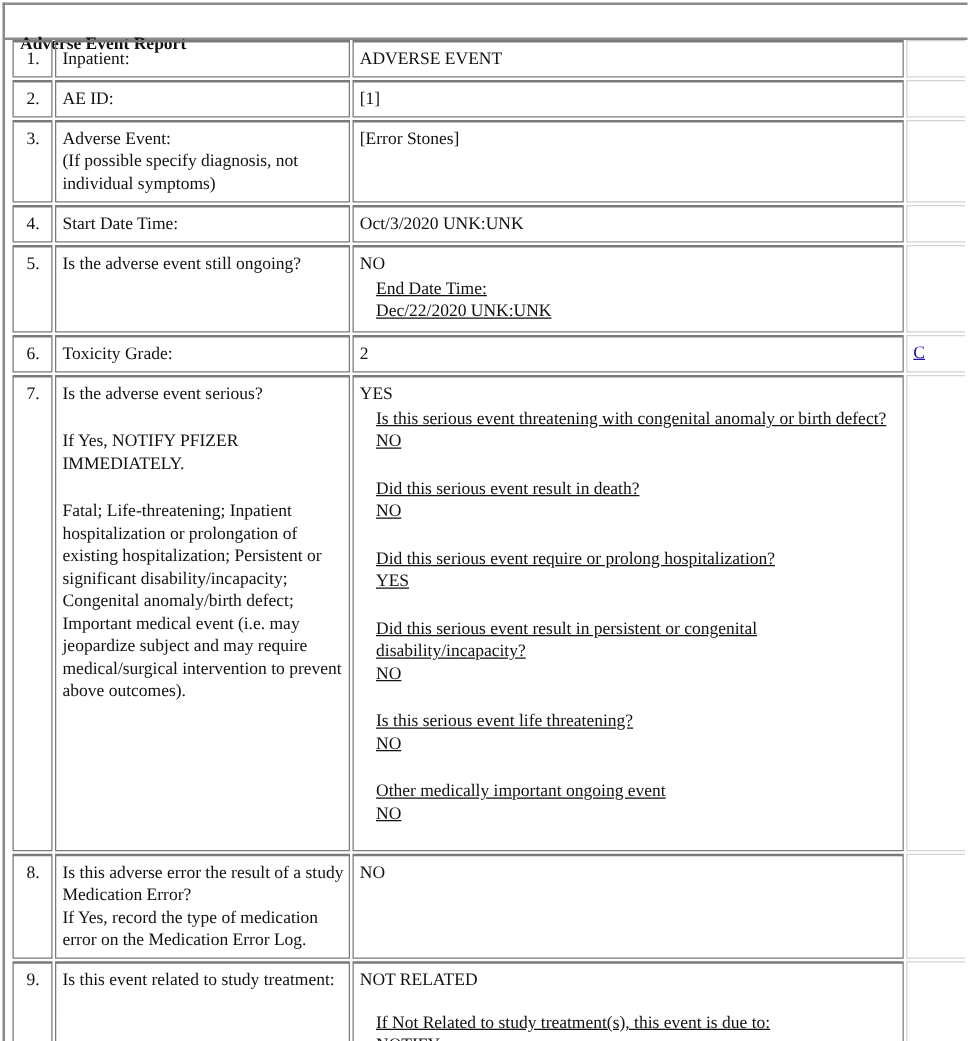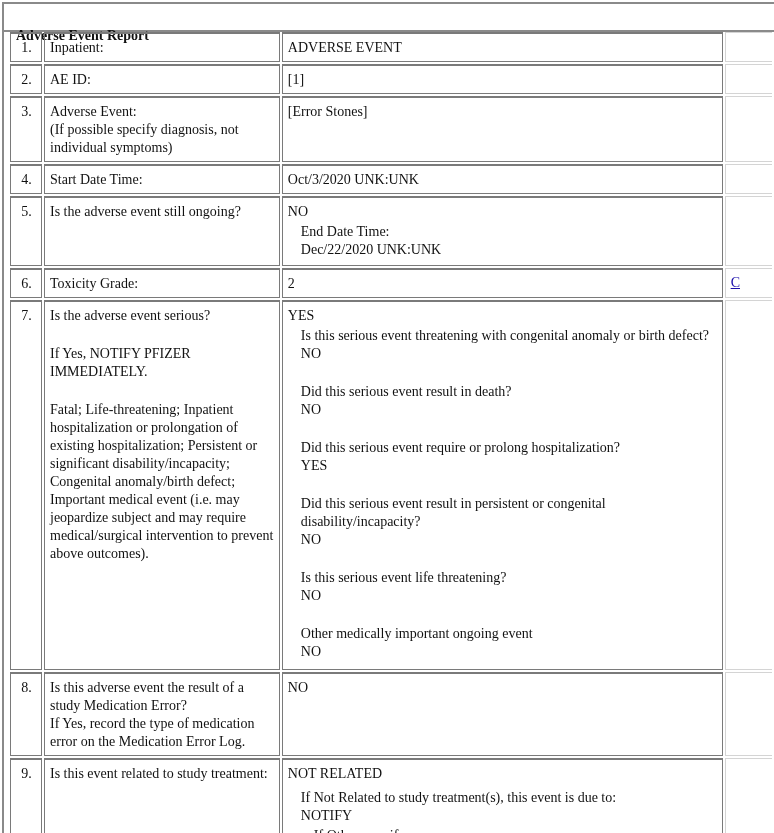--- a/index.html
+++ b/index.html
@@ -28,21 +28,21 @@
     border-top: 2px solid #7a7a7a;
     vertical-align: top;
     padding: 5px 4px 4px 5px;
     line-height: 18px;
     font-size: 14px;
   }
   td.num { width: 22px; text-align: center; padding-left: 2px; padding-right: 2px; }
   td.label { width: 235px; }
   td.value { width: 458px; }
   td.extra { width: 40px; border-right: none !important; border-color: #d4d4d4 !important; border-top-width: 1px !important; }
-  .indent1 { padding-left: 13px; }
+  .indent1 { padding-left: 13px; text-decoration: underline; }
   .indent2 { padding-left: 26px; }
   .gap { height: 20px; }
   .link { color: #1a0dab; text-decoration: underline; cursor: pointer; }
   .block { display: block; }
 </style>
 </head>
 <body>
 
 <div class="frame"></div>
 <div class="title-row">
@@ -105,21 +105,21 @@
 
   <tr>
     <td class="num">7.</td>
     <td class="label">
       <span class="block">Is the adverse event serious?</span>
       <div class="gap"></div>
       <span class="block">If Yes, NOTIFY PFIZER IMMEDIATELY.</span>
       <div class="gap"></div>
       <span class="block">Fatal; Life-threatening; Inpatient hospitalization or prolongation of existing hospitalization; Persistent or significant disability/incapacity; Congenital anomaly/birth defect; Important medical event (i.e. may jeopardize subject and may require medical/surgical intervention to prevent above outcomes).</span>
     </td>
-    <td class="value" style="padding-bottom:8px">
+    <td class="value" style="padding-bottom:19px">
       <span class="block" style="margin-bottom:2px">YES</span>
       <div class="indent1">
         <span class="block">Is this serious event threatening with congenital anomaly or birth defect?</span>
         <span class="block">NO</span>
       </div>
       <div class="gap"></div>
       <div class="indent1">
         <span class="block">Did this serious event result in death?</span>
         <span class="block">NO</span>
       </div>
@@ -143,32 +143,32 @@
         <span class="block">Other medically important ongoing event</span>
         <span class="block">NO</span>
       </div>
     </td>
     <td class="extra"></td>
   </tr>
 
   <tr>
     <td class="num">8.</td>
     <td class="label">
-      <span class="block">Is this adverse event the result of a study Medication Error?</span>
+      <span class="block">Is this adverse error the result of a study Medication Error?</span>
       <span class="block">If Yes, record the type of medication error on the Medication Error Log.</span>
     </td>
     <td class="value">NO</td>
     <td class="extra"></td>
   </tr>
 
   <tr>
     <td class="num">9.</td>
     <td class="label">Is this event related to study treatment:</td>
     <td class="value" style="padding-bottom:6px">
-      <span class="block" style="margin-bottom:6px">NOT RELATED</span>
+      <span class="block" style="margin-bottom:16px">NOT RELATED</span>
       <span class="block indent1">If Not Related to study treatment(s), this event is due to:</span>
       <span class="block indent1">NOTIFY</span>
       <span class="block indent2" style="margin-top:2px">If Other, specify:</span>
 
     </td>
     <td class="extra"></td>
   </tr>
 
 </tbody>
   </table>

